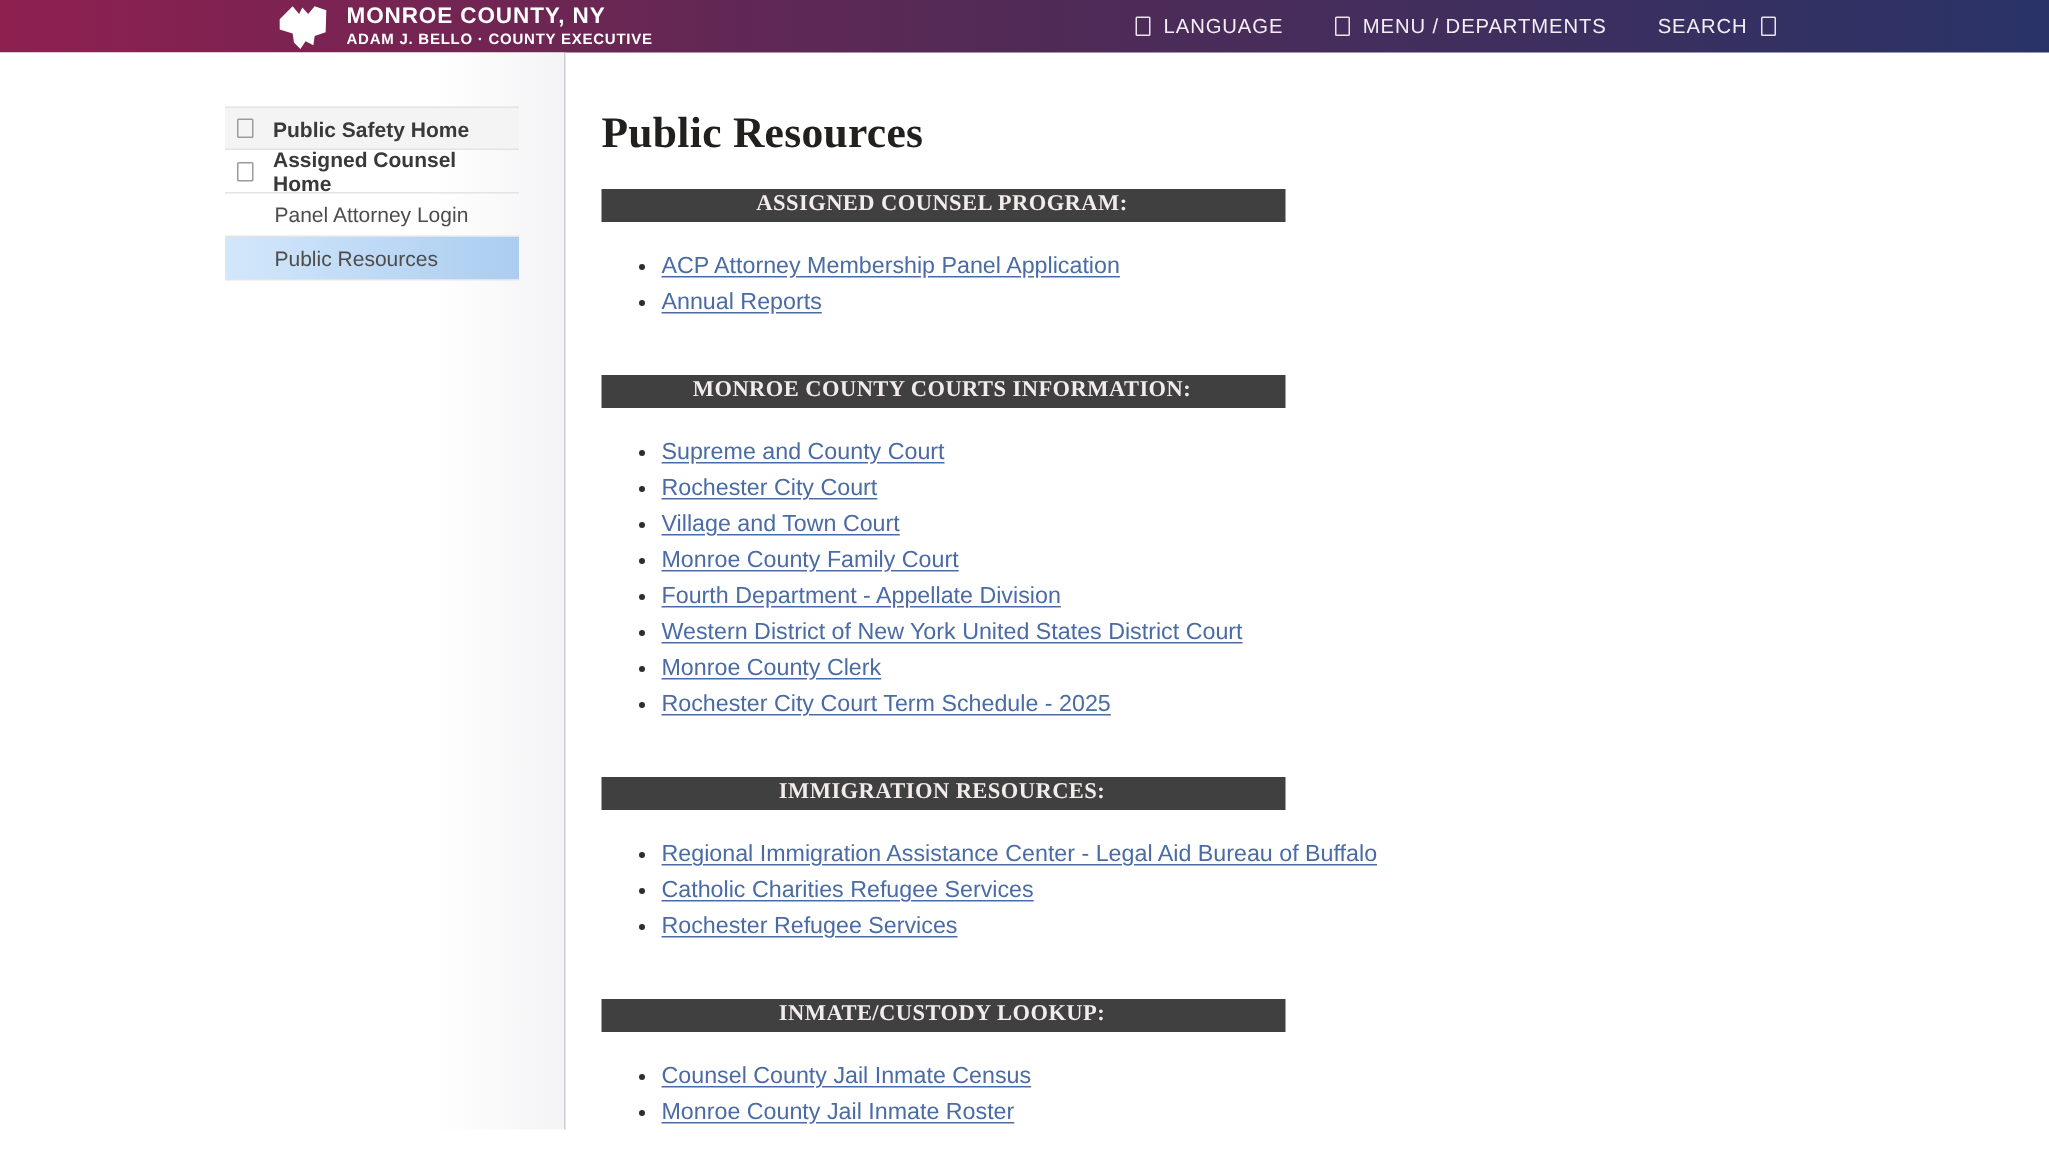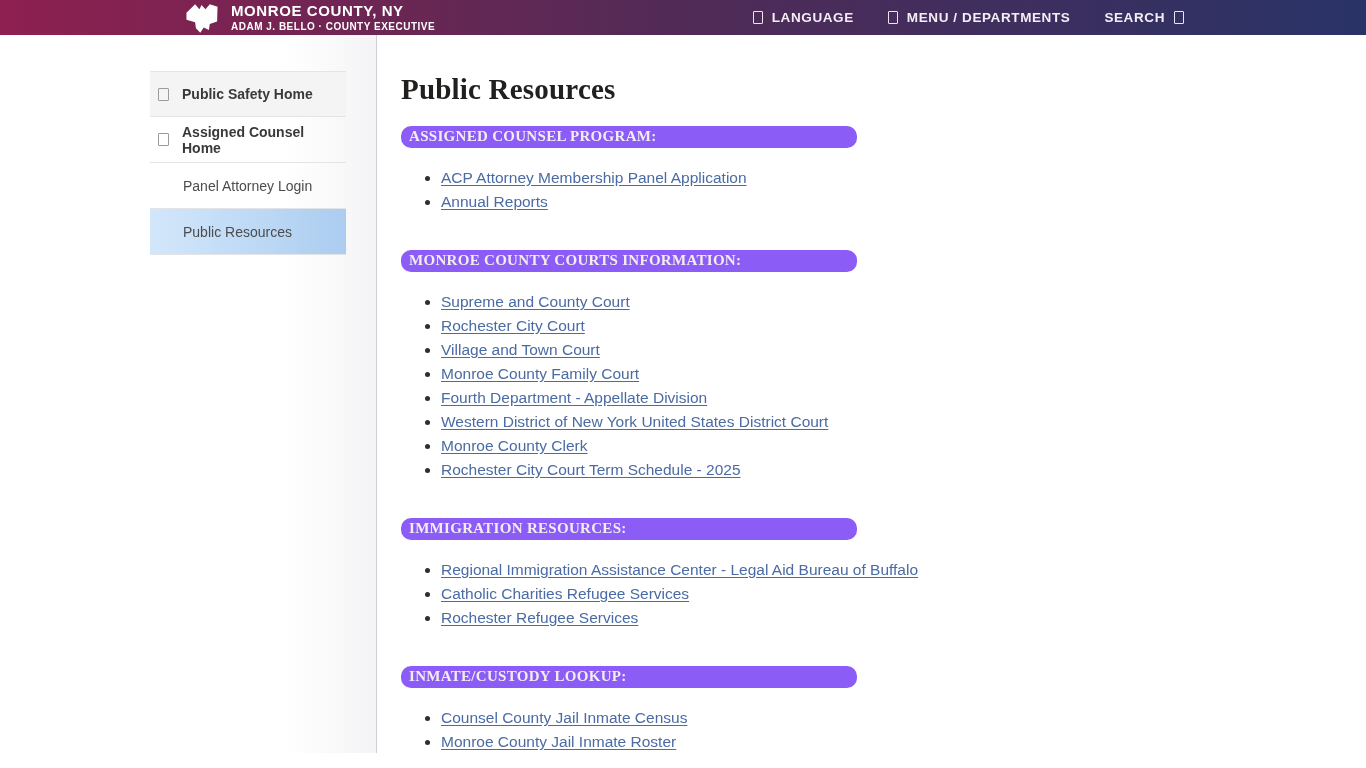--- a/index.html
+++ b/index.html
@@ -22,39 +22,39 @@
   }
   .brand { display: flex; align-items: center; margin-left: 183px; gap: 10px; }
   .brand svg { display: block; }
   .brand-text { display: flex; flex-direction: column; line-height: 1.15; }
   .brand-title { font-size: 15px; font-weight: bold; letter-spacing: 0.6px; }
   .brand-sub { font-size: 10px; font-weight: bold; letter-spacing: 0.5px; margin-top: 2px; }
 
   .top-nav { display: flex; align-items: center; gap: 34px; margin-right: 182px; }
   .nav-item {
     display: flex; align-items: center; gap: 9px;
-    font-size: 13.5px; font-weight: bold; letter-spacing: 0.6px;
+    font-size: 13.5px; font-weight: normal; letter-spacing: 0.6px;
     color: #f3eef5; cursor: pointer; white-space: nowrap;
   }
   .tofu {
     display: inline-block; width: 10px; height: 13px;
     border: 1.6px solid rgba(243,238,245,0.95); border-radius: 1px;
   }
 
   
   .page { display: flex; height: 718px; }
 
   .sidebar-col {
     width: 377px; flex-shrink: 0; height: 100%;
     background: linear-gradient(to right, #ffffff 0%, #ffffff 76%, #f4f4f6 100%);
     border-right: 1px solid #cfcfd2;
   }
   .side-nav { margin-top: 36px; margin-left: 150px; width: 196px; }
   .side-item {
-    height: 46px; display: flex; align-items: center;
+    height: 29px; display: flex; align-items: center;
     font-size: 14px; color: #4c4c4c;
     border-bottom: 1px solid #e4e4e6;
     padding-left: 33px; cursor: pointer;
     background: transparent;
   }
   .side-item.bold { font-weight: bold; color: #393939; padding-left: 8px; gap: 13px; }
   .side-item:first-child { border-top: 1px solid #e4e4e6; background: #f4f4f4; }
   .side-item.active { background: linear-gradient(to right, #d3e7fb, #abcdf0); }
   .side-tofu {
     width: 11px; height: 13px; border: 1px solid #9b9b9b; border-radius: 1px;
@@ -63,27 +63,28 @@
 
   .main-col { flex: 1; padding: 38px 30px 0 24px; }
   .page-title {
     font-family: "Liberation Serif", serif;
     font-size: 29px; font-weight: bold; color: #21201e;
     margin-bottom: 20px; letter-spacing: 0.2px;
   }
 
   .banner {
     width: 456px;
-    background: #8b5cf6;
+    background: #404040;
     color: #f3ecec;
     font-family: "Liberation Serif", serif;
     font-size: 15px; font-weight: bold; letter-spacing: 0.3px;
     padding: 2px 10px 3px 8px;
-    border-radius: 10px;
+    border-radius: 0;
     margin-top: 36px;
+    text-align: center;
   }
   .banner:first-of-type { margin-top: 16px; }
 
   ul.links { margin: 18px 0 0 0; padding-left: 40px; }
   ul.links li {
     font-size: 15.5px; line-height: 24px; color: #2e2e2e;
     list-style-type: disc;
   }
   ul.links a {
     color: #4a6ba3; text-decoration: underline; text-underline-offset: 2px;

